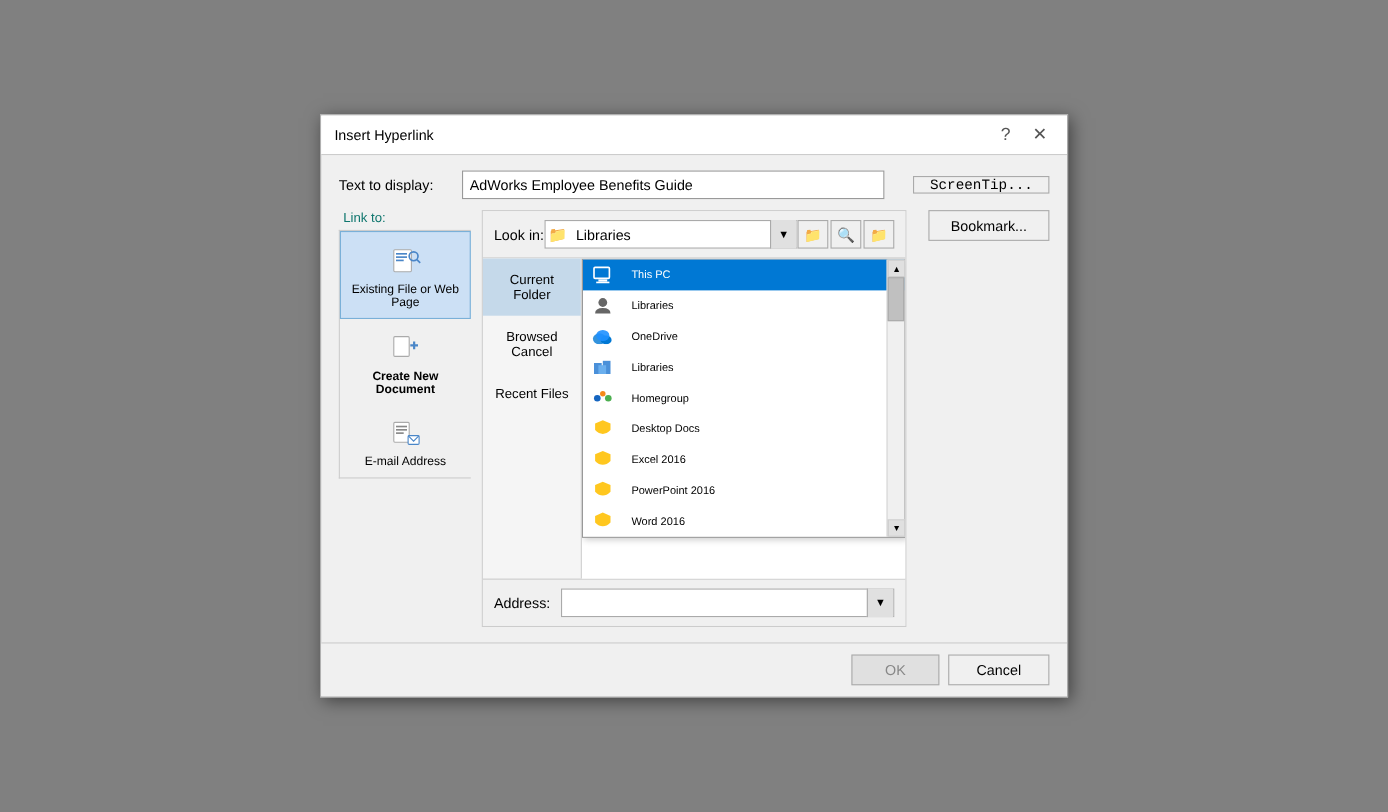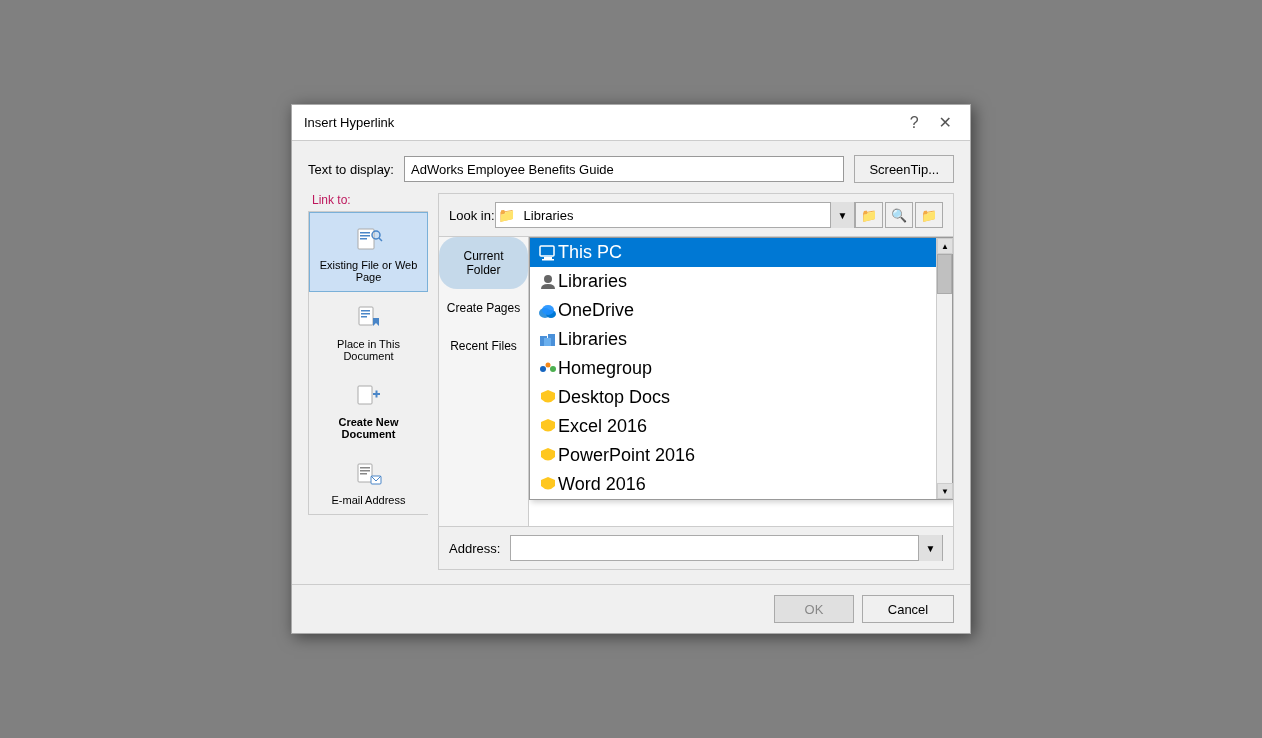--- a/index.html
+++ b/index.html
@@ -60,46 +60,47 @@
       padding: 14px 16px;
       display: flex;
       flex-direction: column;
       gap: 10px;
       flex: 1;
     }
 
     .row-top {
       display: flex;
       align-items: center;
-      gap: 10px;
+      gap: 26px;
     }
 
     .label-text-display {
       white-space: nowrap;
       color: #000;
     }
 
     .text-input {
       flex: 1;
       height: 26px;
       border: 1px solid #999;
       background: white;
       padding: 2px 6px;
       font-size: 13px;
       outline: none;
     }
 
     .btn-screentip {
-      height: 28px;
+      height: 16px;
       padding: 0 14px;
       background: #f0f0f0;
       border: 1px solid #aaa;
       cursor: pointer;
       font-size: 13px;
       white-space: nowrap;
+      font-family: Liberation Mono, monospace;
     }
 
     .left-panel {
       width: 120px;
       background: #f0f0f0;
       display: flex;
       flex-direction: column;
       border: 1px solid #ccc;
       border-right: none;
     }
@@ -232,21 +233,21 @@
 
     .nav-item {
       padding: 12px 6px;
       font-size: 12px;
       text-align: center;
       cursor: pointer;
       border: none;
       background: none;
       color: #000;
     }
-    .nav-item.selected { background: #c5d9ea; border-radius: 18px; }
+    .nav-item.selected { background: #c5d9ea; }
 
     .file-list-container {
       flex: 1;
       background: white;
       position: relative;
       overflow: hidden;
     }
 
     
     .dropdown-list {
@@ -257,22 +258,22 @@
       background: white;
       border: 1px solid #999;
       z-index: 10;
       box-shadow: 2px 2px 6px rgba(0,0,0,0.2);
     }
 
     .dropdown-item {
       display: flex;
       align-items: center;
       padding: 4px 8px;
-      gap: 0;
-      font-size: 18px;
+      gap: 16px;
+      font-size: 10px;
       cursor: pointer;
       min-height: 28px;
     }
     .dropdown-item.highlighted { background: #0078d4; color: white; }
 
     .dropdown-icon {
       width: 20px;
       height: 20px;
       display: flex;
       align-items: center;
@@ -411,49 +412,37 @@
 
     <div class="row-top">
       <label class="label-text-display">Text to display:</label>
       <input type="text" class="text-input" value="AdWorks Employee Benefits Guide" style="">
       <button class="btn-screentip">ScreenTip...</button>
     </div>
 
     <div class="main-with-buttons">
 
       <div style="display:flex;flex-direction:column;">
-        <div style="font-size:12px;color:#be185d;margin-bottom:4px;padding-left:4px;">Link to:</div>
+        <div style="font-size:12px;color:#0f766e;margin-bottom:4px;padding-left:4px;">Link to:</div>
         <div class="left-panel">
 
           <button class="left-panel-item active">
             <div class="left-icon">
               <svg width="28" height="28" viewBox="0 0 28 28">
                 <rect x="3" y="4" width="16" height="20" rx="1" fill="white" stroke="#aaa" stroke-width="1"></rect>
                 <rect x="5" y="7" width="10" height="1.5" fill="#4a86c8"></rect>
                 <rect x="5" y="10" width="10" height="1.5" fill="#4a86c8"></rect>
                 <rect x="5" y="13" width="7" height="1.5" fill="#4a86c8"></rect>
                 <circle cx="21" cy="10" r="4" fill="none" stroke="#4a86c8" stroke-width="1.5"></circle>
                 <line x1="24" y1="13" x2="27" y2="16" stroke="#4a86c8" stroke-width="1.5"></line>
               </svg>
             </div>
             <span style="font-size:11px;">Existing File or Web Page</span>
           </button>
 
-          <button class="left-panel-item">
-            <div class="left-icon">
-              <svg width="28" height="28" viewBox="0 0 28 28">
-                <rect x="4" y="3" width="14" height="18" rx="1" fill="white" stroke="#aaa" stroke-width="1"></rect>
-                <rect x="6" y="6" width="9" height="1.5" fill="#4a86c8"></rect>
-                <rect x="6" y="9" width="9" height="1.5" fill="#4a86c8"></rect>
-                <rect x="6" y="12" width="6" height="1.5" fill="#4a86c8"></rect>
-                <polygon points="18,14 24,14 24,22 21,19 18,22" fill="#4a86c8"></polygon>
-              </svg>
-            </div>
-            <span style="font-size:11px;">Place in This Document</span>
-          </button>
 
           <button class="left-panel-item">
             <div class="left-icon">
               <svg width="28" height="28" viewBox="0 0 28 28">
                 <rect x="3" y="4" width="14" height="18" rx="1" fill="white" stroke="#aaa" stroke-width="1"></rect>
                 <line x1="18" y1="12" x2="25" y2="12" stroke="#4a86c8" stroke-width="2"></line>
                 <line x1="21.5" y1="8.5" x2="21.5" y2="15.5" stroke="#4a86c8" stroke-width="2"></line>
               </svg>
             </div>
             <span style="font-size:11px;font-weight:bold;">Create New Document</span>
@@ -490,21 +479,21 @@
                 <button class="toolbar-btn">📁</button>
                 <button class="toolbar-btn">🔍</button>
                 <button class="toolbar-btn">📁</button>
               </div>
             </div>
 
             <div class="main-content-area">
 
               <div class="nav-panel">
                 <button class="nav-item selected">Current Folder</button>
-                <button class="nav-item">Create Pages</button>
+                <button class="nav-item">Browsed Cancel</button>
                 <button class="nav-item">Recent Files</button>
               </div>
 
               <div class="file-list-container">
                 <div class="dropdown-list">
 
                   <div class="dropdown-item highlighted">
                     <div class="dropdown-icon">
                       <svg width="18" height="18" viewBox="0 0 18 18">
                         <rect x="1" y="2" width="14" height="10" rx="1" fill="none" stroke="white" stroke-width="1.5"></rect>
@@ -599,20 +588,23 @@
 
             <div class="address-row">
               <span class="address-label">Address:</span>
               <div class="address-combo">
                 <span class="address-combo-text"></span>
                 <div class="address-combo-arrow">▼</div>
               </div>
             </div>
           </div>
 
+          <div class="right-buttons-col">
+            <button class="btn-right">Bookmark...</button>
+          </div>
         </div>
       </div>
     </div>
   </div>
 
   <div class="buttons-row">
     <button class="btn-ok">OK</button>
     <button class="btn-cancel">Cancel</button>
   </div>
 </div>

